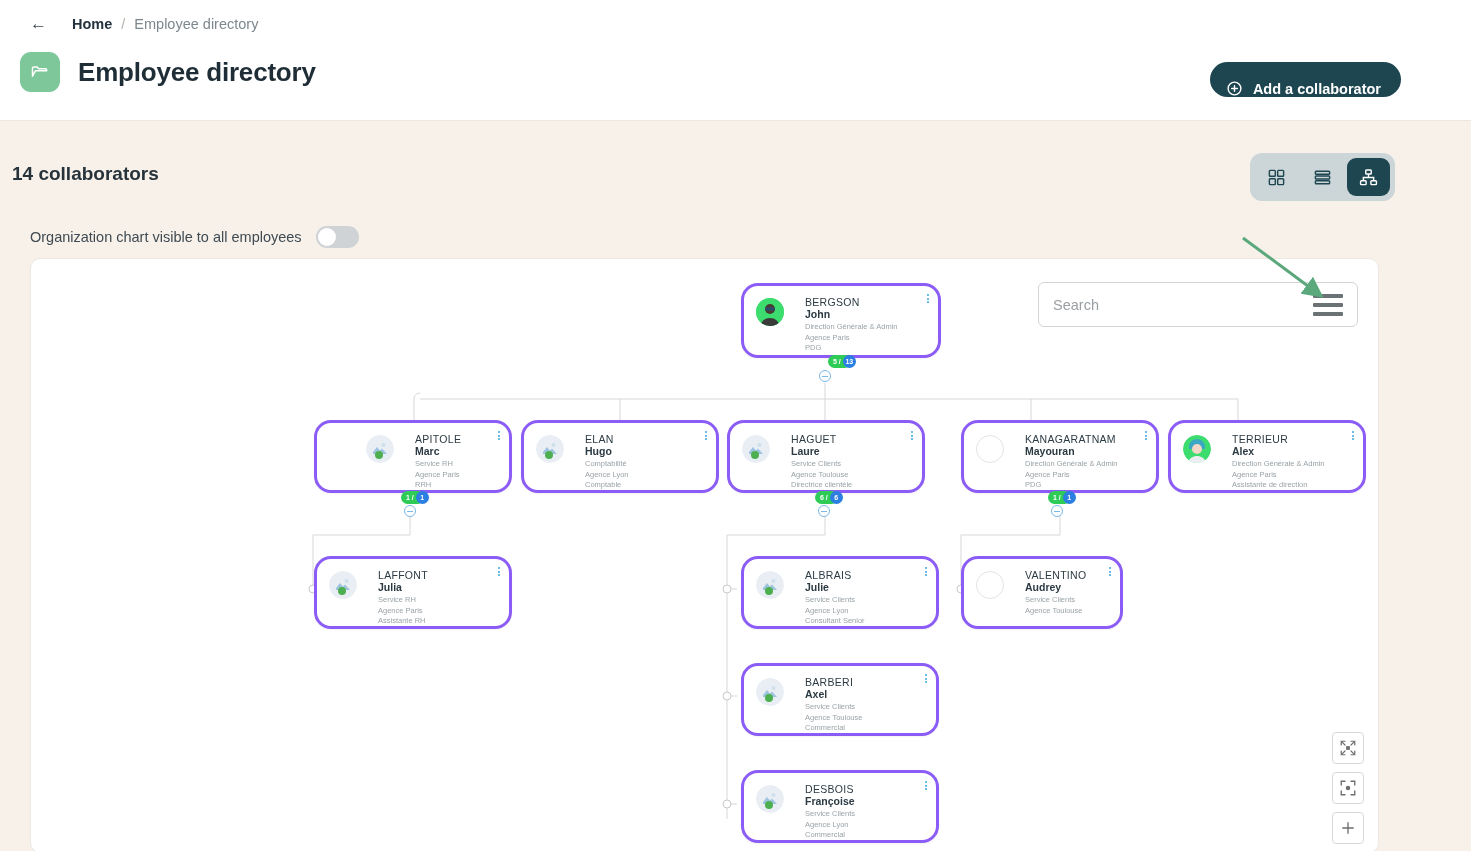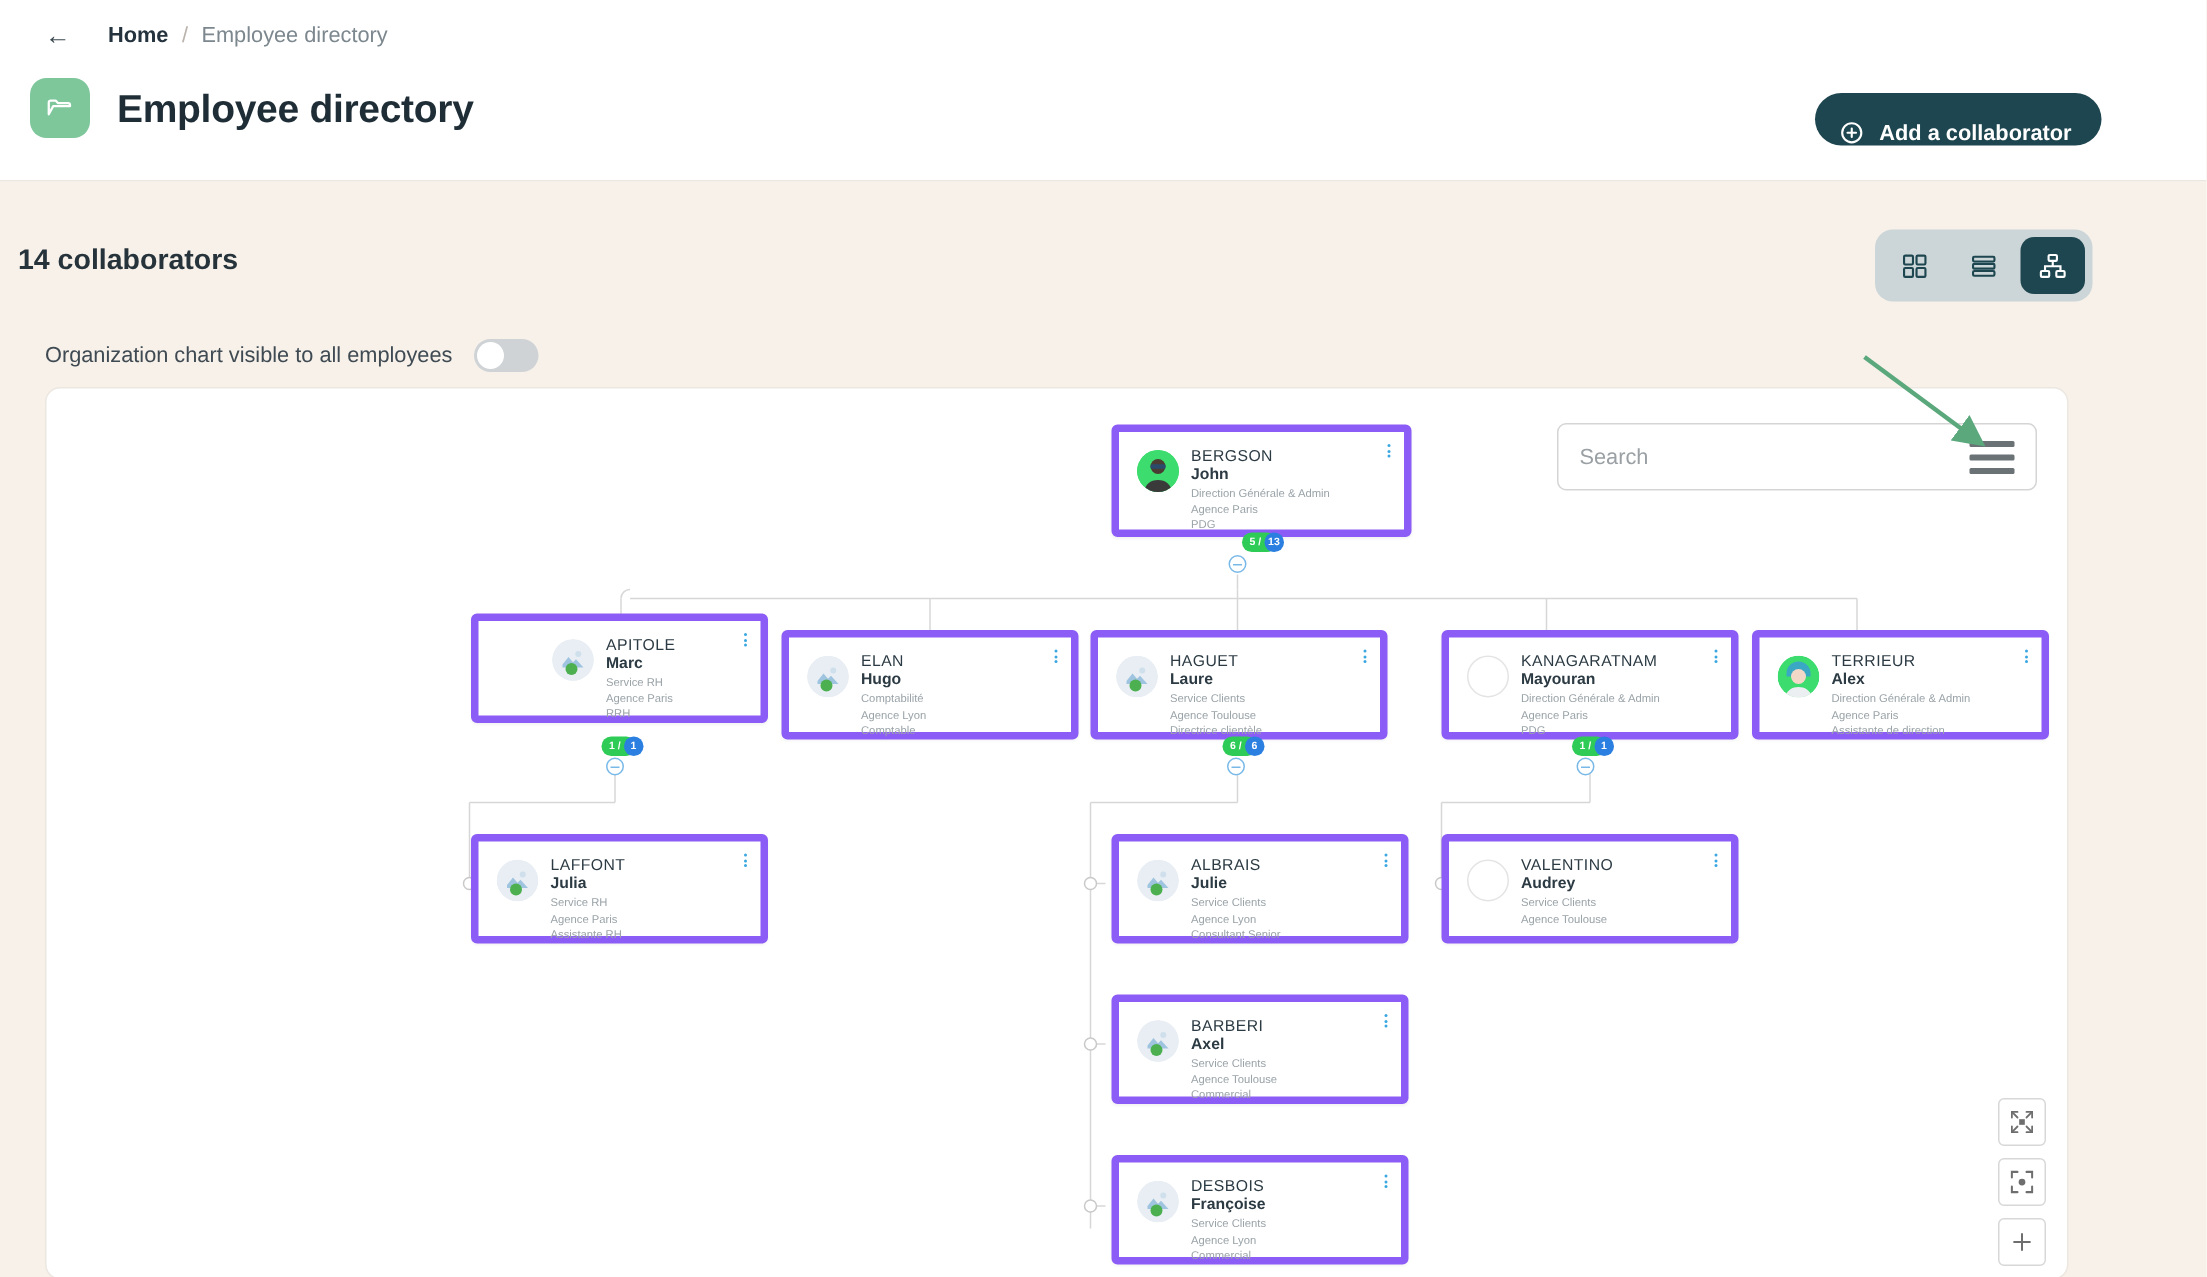--- a/index.html
+++ b/index.html
@@ -73,23 +73,23 @@
     position: absolute; left: 1007px; top: 23px; width: 320px; height: 45px;
     border: 1px solid #d5d5d5; border-radius: 6px; background: #fff;
     display: flex; align-items: center; padding: 0 14px;
   }
   .searchbox .ph { flex: 1; font-size: 14.5px; color: #9aa0a4; }
   .burger { display: flex; flex-direction: column; gap: 5px; cursor: pointer; }
   .burger span { display: block; width: 30px; height: 4px; background: #6b7276; border-radius: 1px; }
 
   
   .node {
-    position: absolute; background: #fff; border: 5px solid #8b5cf6;
-    border-radius: 4px; box-shadow: 0 1px 2px rgba(0,0,0,0.05);
-    display: flex; padding: 9px 10px;
+    position: absolute; background: #fff; border: 3px solid #8b5cf6;
+    border-radius: 17px; box-shadow: 0 1px 2px rgba(0,0,0,0.05);
+    display: flex; padding: 9px 10px; gap: 13px;
   }
   .node .av { width: 28px; height: 28px; border-radius: 50%; flex: none; margin: 3px 8px 0 2px; overflow: hidden; }
   .node .txt { padding-top: 1px; }
   .node .lname { font-size: 10.5px; color: #2b3a43; letter-spacing: .3px; line-height: 12px; }
   .node .fname { font-size: 10.5px; color: #2b3a43; font-weight: bold; line-height: 13px; }
   .node .meta { font-size: 7.5px; color: #9aa3a8; line-height: 8.6px; margin-top: 2px; }
   .kebab { position: absolute; right: 9px; top: 8px; display: flex; flex-direction: column; gap: 1.5px; cursor: pointer; }
   .kebab i { width: 2px; height: 2px; border-radius: 50%; background: #3aa7e0; display: block; }
 
   
@@ -265,21 +265,21 @@
           <i></i>
           <i></i>
         </span>
     </div>
     <div class="badge" style="left:797px; top:96px;">
       <span class="pill">5 /</span>
       <span class="circ">13</span>
     </div>
     <div class="collapse" style="left:788px; top:111px;"></div>
 
-    <div class="node" style="left:283px; top:150px; width:198px; height:73px;padding-left:47px;">
+    <div class="node" style="left:283px; top:161px; width:198px; height:73px;padding-left:47px;">
       <span class="av">
         <svg width="28" height="28" viewBox="0 0 28 28">
             <circle cx="14" cy="14" r="14" fill="#e8eef3"></circle>
             <path d="M7 17l4-5 3 3.5 2-2 5 5.5H7z" fill="#9fc4e0"></path>
             <circle cx="17.5" cy="10" r="2" fill="#cfe0ec"></circle>
             <circle cx="13" cy="20" r="4" fill="#4caf50"></circle>
           </svg>
       </span>
       <span class="txt">
         <div class="lname">APITOLE</div>
@@ -434,21 +434,21 @@
         <div class="meta">Agence Lyon</div>
         <div class="meta">Consultant Senior</div>
       </span>
       <span class="kebab">
           <i></i>
           <i></i>
           <i></i>
         </span>
     </div>
 
-    <div class="node" style="left:930px; top:297px; width:198px; height:73px;">
+    <div class="node" style="left:930px; top:297px; width:162px; height:73px;">
       <span class="av" style="border:1px solid #e4e4e4; border-radius:50%;"></span>
       <span class="txt">
         <div class="lname">VALENTINO</div>
         <div class="fname">Audrey</div>
         <div class="meta">Service Clients</div>
         <div class="meta">Agence Toulouse</div>
       </span>
       <span class="kebab">
           <i></i>
           <i></i>

